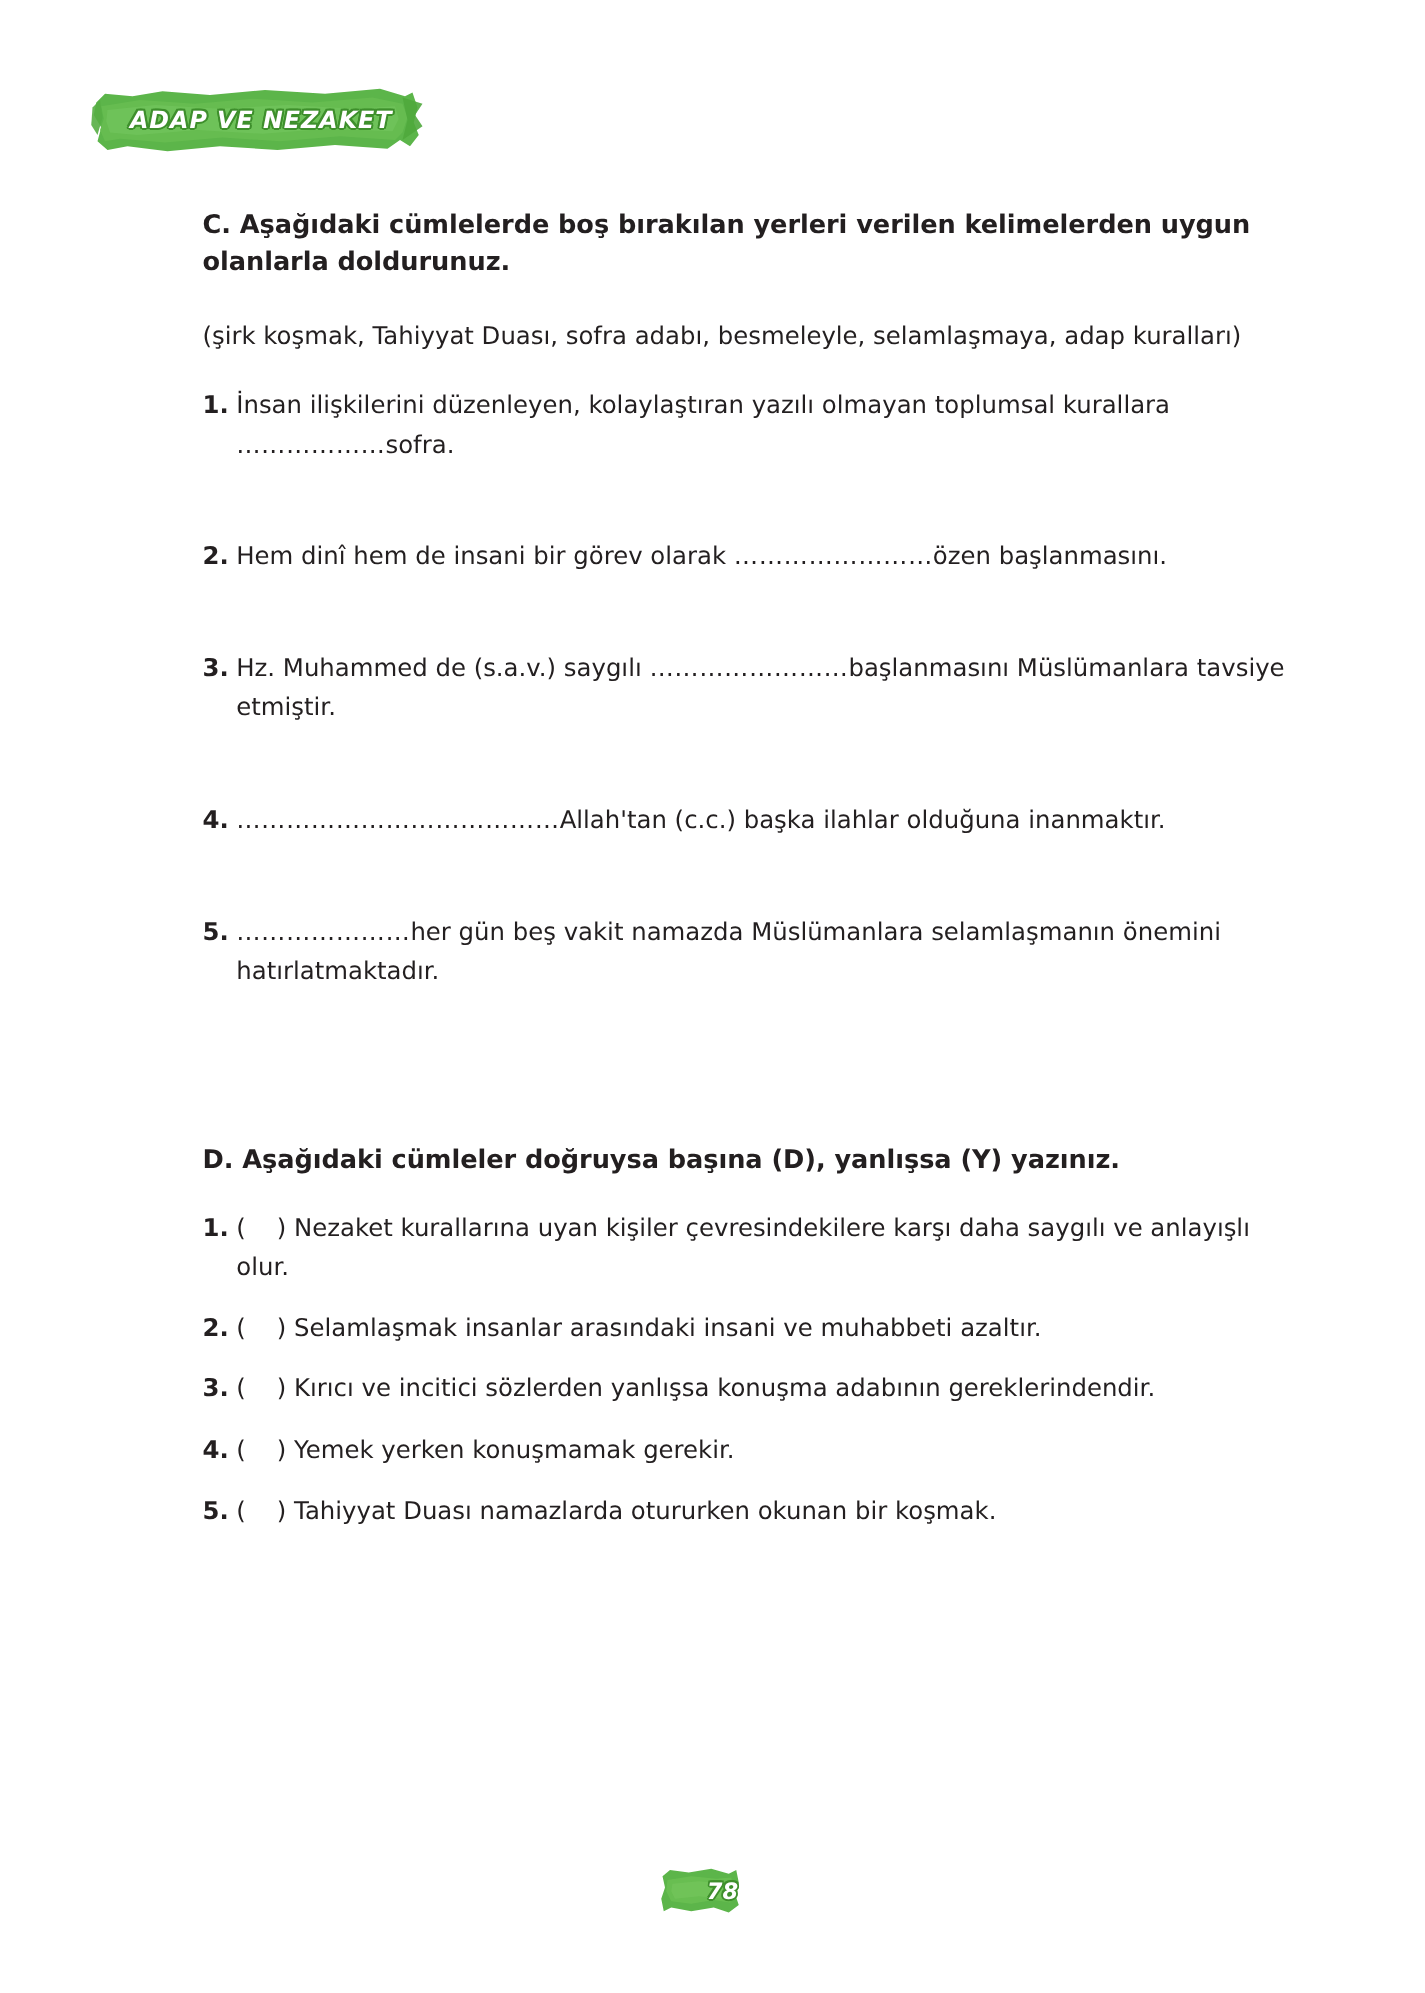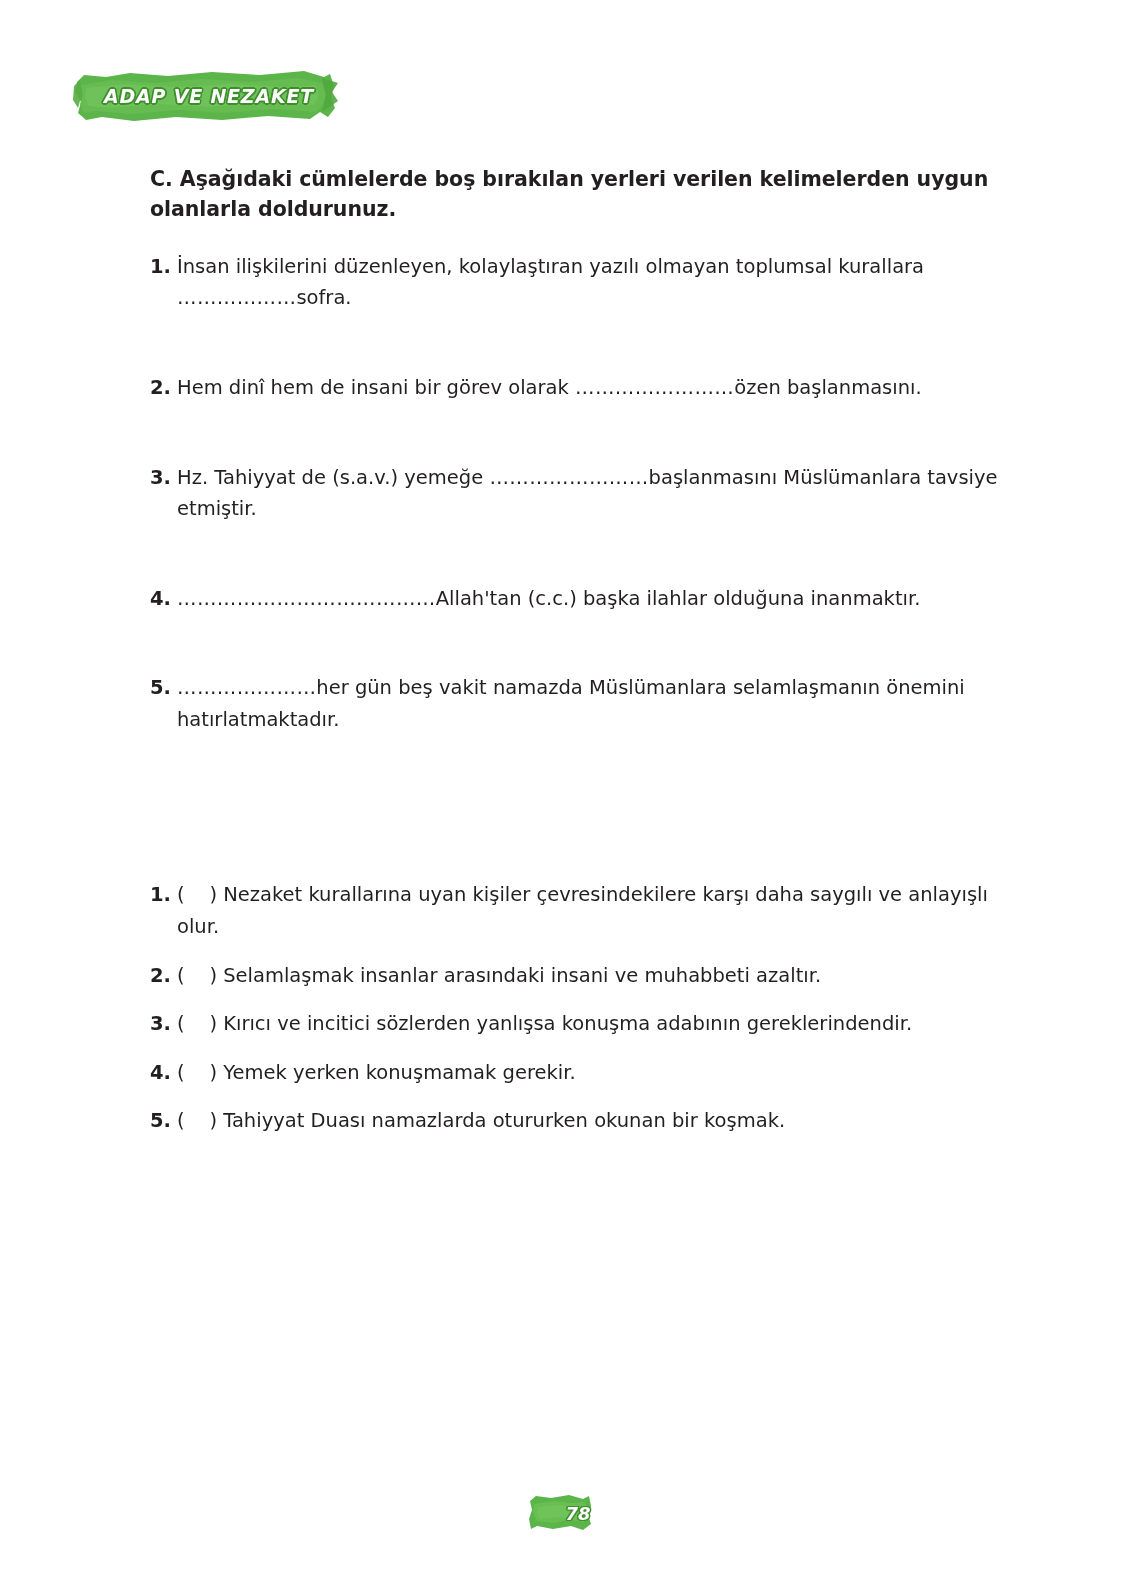--- a/index.html
+++ b/index.html
@@ -46,21 +46,21 @@
       -1.4px  1.4px 0 #3e8f2c, 1.4px  1.4px 0 #3e8f2c,
        0 -1.6px 0 #3e8f2c, 0 1.6px 0 #3e8f2c,
       -1.6px 0 0 #3e8f2c, 1.6px 0 0 #3e8f2c;
     white-space: nowrap;
     padding-left: 6px;
   }
 
   
   .content {
     position: absolute;
-    left: 150px;
+    left: 162px;
     top: 165px;
     width: 878px;
   }
 
   .section-heading {
     font-size: 20.5px;
     font-weight: 700;
     line-height: 1.46;
     letter-spacing: -0.05px;
     color: #231f20;
@@ -157,52 +157,54 @@
     <path d="M250,10 L266,15 L260,24 L266,33 L250,44 L254,28 Z" fill="#4fa83c" opacity="0.9"></path>
     <path d="M2,18 L8,12 L10,26 L6,40 L1,32 Z" fill="#56ae44" opacity="0.9"></path>
   </svg>
   <div class="banner-label">ADAP VE NEZAKET</div>
 </div>
 
 <div class="content">
 
   <div class="section-heading">C. Aşağıdaki cümlelerde boş bırakılan yerleri verilen kelimelerden uygun olanlarla doldurunuz.</div>
 
+  <div class="word-bank">(şirk koşmak, Tahiyyat Duası, sofra adabı, besmeleyle, selamlaşmaya, adap kuralları)</div>
 
   <div class="fill-list">
 
     <div class="fill-item">
       <span class="item-num">1.</span>
       <span>İnsan ilişkilerini düzenleyen, kolaylaştıran yazılı olmayan toplumsal kurallara </span><span class="blank">………………</span><span>sofra.</span>
     </div>
 
     <div class="fill-item">
       <span class="item-num">2.</span>
       <span>Hem dinî hem de insani bir görev olarak </span><span class="blank">……………………</span><span>özen başlanmasını.</span>
     </div>
 
     <div class="fill-item">
       <span class="item-num">3.</span>
-      <span>Hz. Tahiyyat de (s.a.v.) yemeğe </span><span class="blank">……………………</span><span>başlanmasını Müslümanlara tavsiye etmiştir.</span>
+      <span>Hz. Muhammed de (s.a.v.) saygılı </span><span class="blank">……………………</span><span>başlanmasını Müslümanlara tavsiye etmiştir.</span>
     </div>
 
     <div class="fill-item">
       <span class="item-num">4.</span>
       <span></span><span class="blank">…………………………………</span><span>Allah'tan (c.c.) başka ilahlar olduğuna inanmaktır.</span>
     </div>
 
     <div class="fill-item">
       <span class="item-num">5.</span>
       <span></span><span class="blank">…………………</span><span>her gün beş vakit namazda Müslümanlara selamlaşmanın önemini hatırlatmaktadır.</span>
     </div>
 
   </div>
 
   <div class="spacer-d"></div>
 
+  <div class="section-heading d-heading">D. Aşağıdaki cümleler doğruysa başına (D), yanlışsa (Y) yazınız.</div>
 
   <div class="tf-list">
 
     <div class="tf-item">
       <span class="item-num">1.</span>
       <span class="tf-paren">(    ) </span><span>Nezaket kurallarına uyan kişiler çevresindekilere karşı daha saygılı ve anlayışlı olur.</span>
     </div>
 
     <div class="tf-item">
       <span class="item-num">2.</span>

